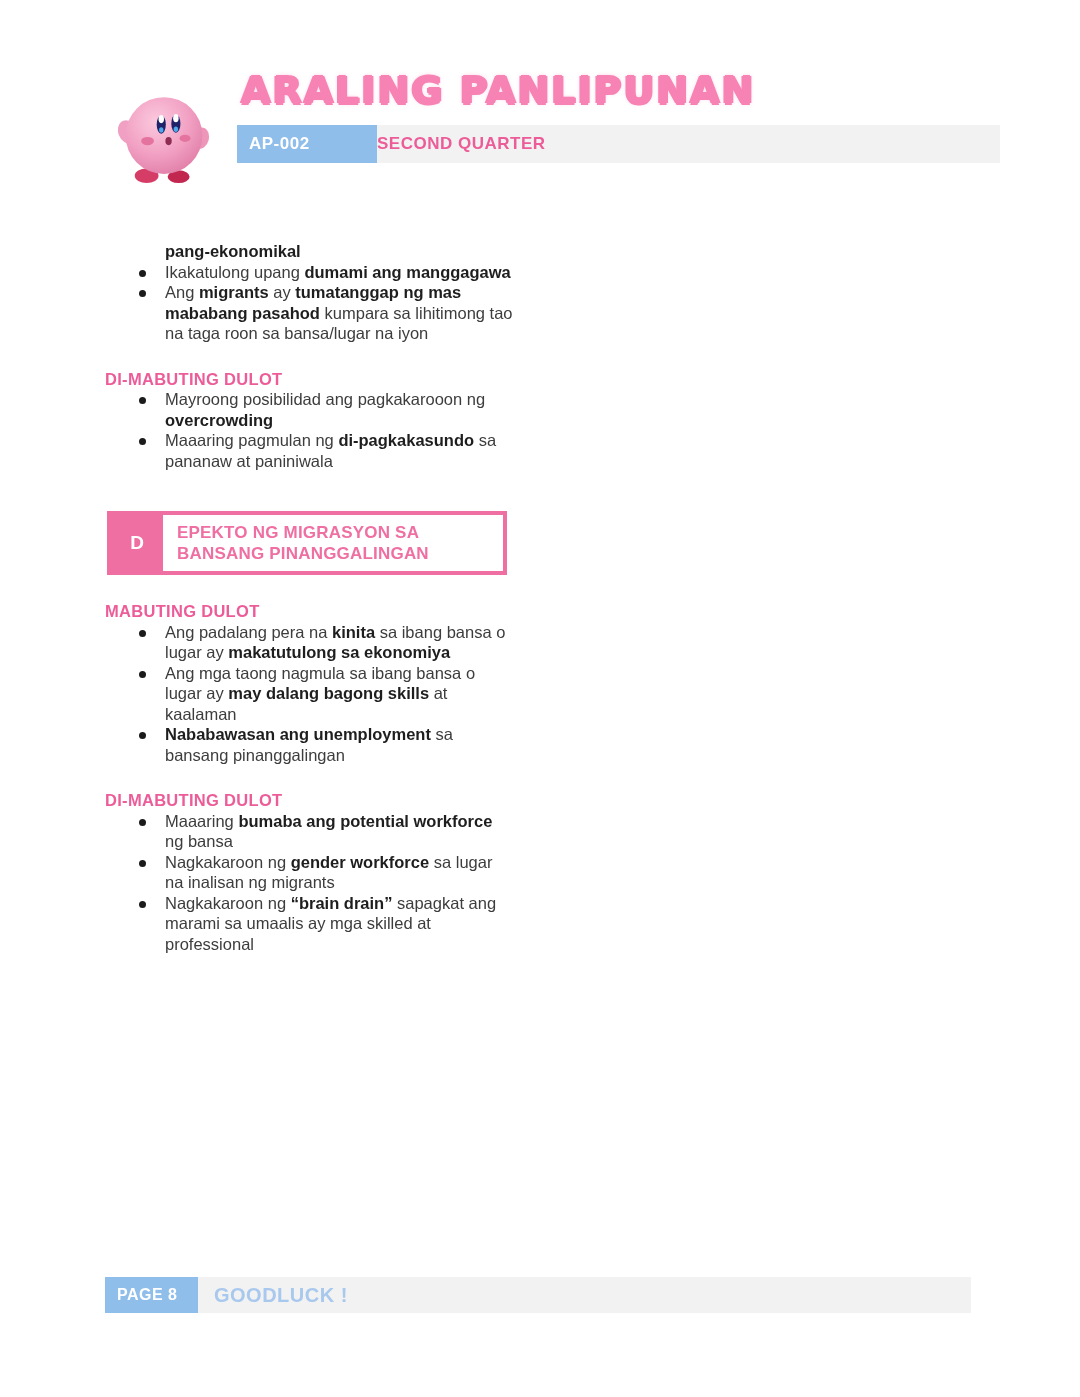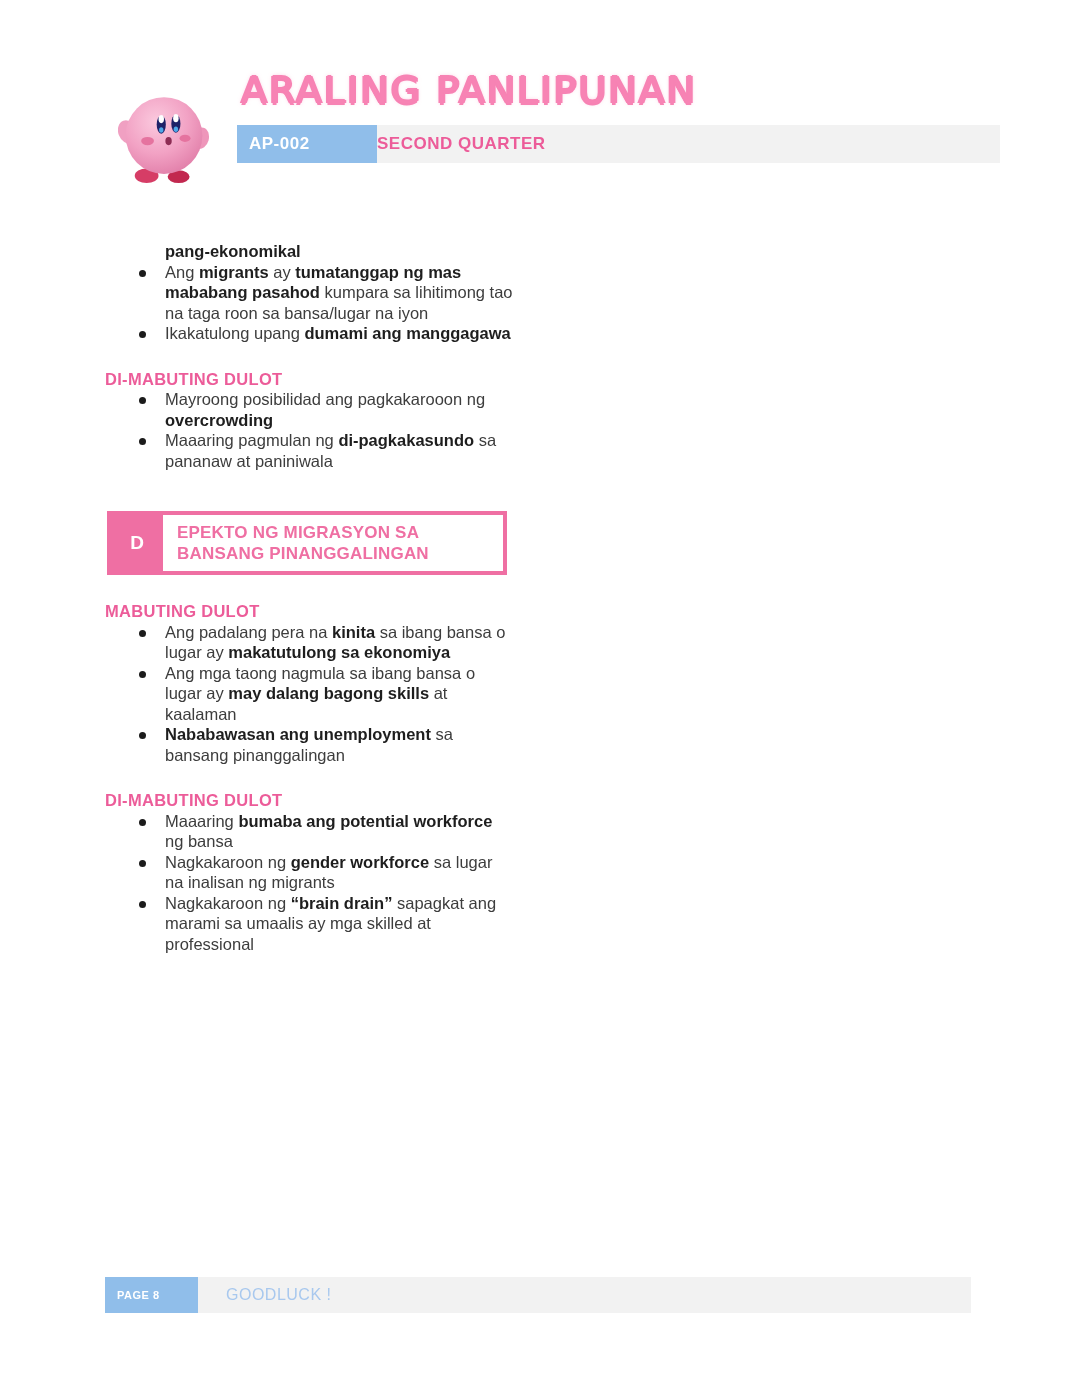--- a/index.html
+++ b/index.html
@@ -15,21 +15,21 @@
   *{margin:0;padding:0;box-sizing:border-box;}
   html,body{background:#fff;}
   body{
     width:1080px;height:1397px;position:relative;overflow:hidden;
     font-family:"Liberation Sans",sans-serif;color:var(--body);
   }
   
   .kirby{position:absolute;left:118px;top:88px;width:92px;height:96px;}
   .page-title{
     position:absolute;left:241px;top:68px;
-    font-family:"DejaVu Sans",sans-serif;font-weight:400;font-size:38px;
+    font-family:"DejaVu Sans",sans-serif;font-weight:700;font-size:38px;
     letter-spacing:2px;color:var(--title-pink);white-space:nowrap;
     text-shadow:0 0 1px currentColor,1.5px 0 0 currentColor,-1.5px 0 0 currentColor,
                 0 1.5px 0 currentColor,0 -1.5px 0 currentColor,0 0 4px rgba(247,131,180,.55);
   }
   .header-bar{
     position:absolute;left:237px;top:125px;width:763px;height:38px;
     background:var(--bar-gray);display:flex;align-items:stretch;
   }
   .code-chip{
     width:140px;background:var(--chip-blue);color:#fff;font-weight:700;
@@ -69,26 +69,26 @@
   .topic-title{
     color:var(--box-pink);font-weight:700;font-size:17px;line-height:21px;
     padding:7px 10px 7px 14px;max-width:290px;letter-spacing:.2px;
   }
   
   footer{
     position:absolute;left:105px;top:1277px;width:866px;height:36px;
     background:var(--bar-gray);display:flex;align-items:stretch;
   }
   .page-chip{
-    width:93px;background:var(--chip-blue);color:#fff;font-weight:700;font-size:11px;
+    width:93px;background:var(--chip-blue);color:#fff;font-weight:700;font-size:16px;
     display:flex;align-items:center;padding-left:12px;letter-spacing:.5px;flex:none;
   }
   .footer-msg{
-    color:var(--footer-blue);font-weight:400;font-size:16px;letter-spacing:.5px;
-    display:flex;align-items:center;margin-left:28px;
+    color:var(--footer-blue);font-weight:700;font-size:20px;letter-spacing:.5px;
+    display:flex;align-items:center;margin-left:16px;
   }
 </style>
 </head>
 <body>
 
 <header>
   <div class="kirby">
     <svg viewBox="0 0 100 105" width="92" height="96">
       <defs>
         <radialGradient id="kb" cx="40%" cy="32%" r="75%">
@@ -117,22 +117,22 @@
   <div class="header-bar">
     <span class="code-chip">AP-002</span>
     <span class="quarter-label">SECOND QUARTER</span>
   </div>
 </header>
 
 <main>
     <section class="list-section">
       <p class="lead-line"><span class="b">pang-ekonomikal</span></p>
       <ul class="bullets">
+        <li><span class="r">Ikakatulong upang </span><span class="b">dumami ang manggagawa</span></li>
         <li><span class="r">Ang </span><span class="b">migrants</span><span class="r"> ay </span><span class="b">tumatanggap ng mas mababang pasahod</span><span class="r"> kumpara sa lihitimong tao na taga roon sa bansa/lugar na iyon</span></li>
-        <li><span class="r">Ikakatulong upang </span><span class="b">dumami ang manggagawa</span></li>
       </ul>
     </section>
     <section class="list-section">
       <h2 class="section-heading">DI-MABUTING DULOT</h2>
       <ul class="bullets">
         <li><span class="r">Mayroong posibilidad ang pagkakarooon ng </span><span class="b">overcrowding</span></li>
         <li><span class="r">Maaaring pagmulan ng </span><span class="b">di-pagkakasundo</span><span class="r"> sa pananaw at paniniwala</span></li>
       </ul>
     </section>
     <div class="topic-box">

